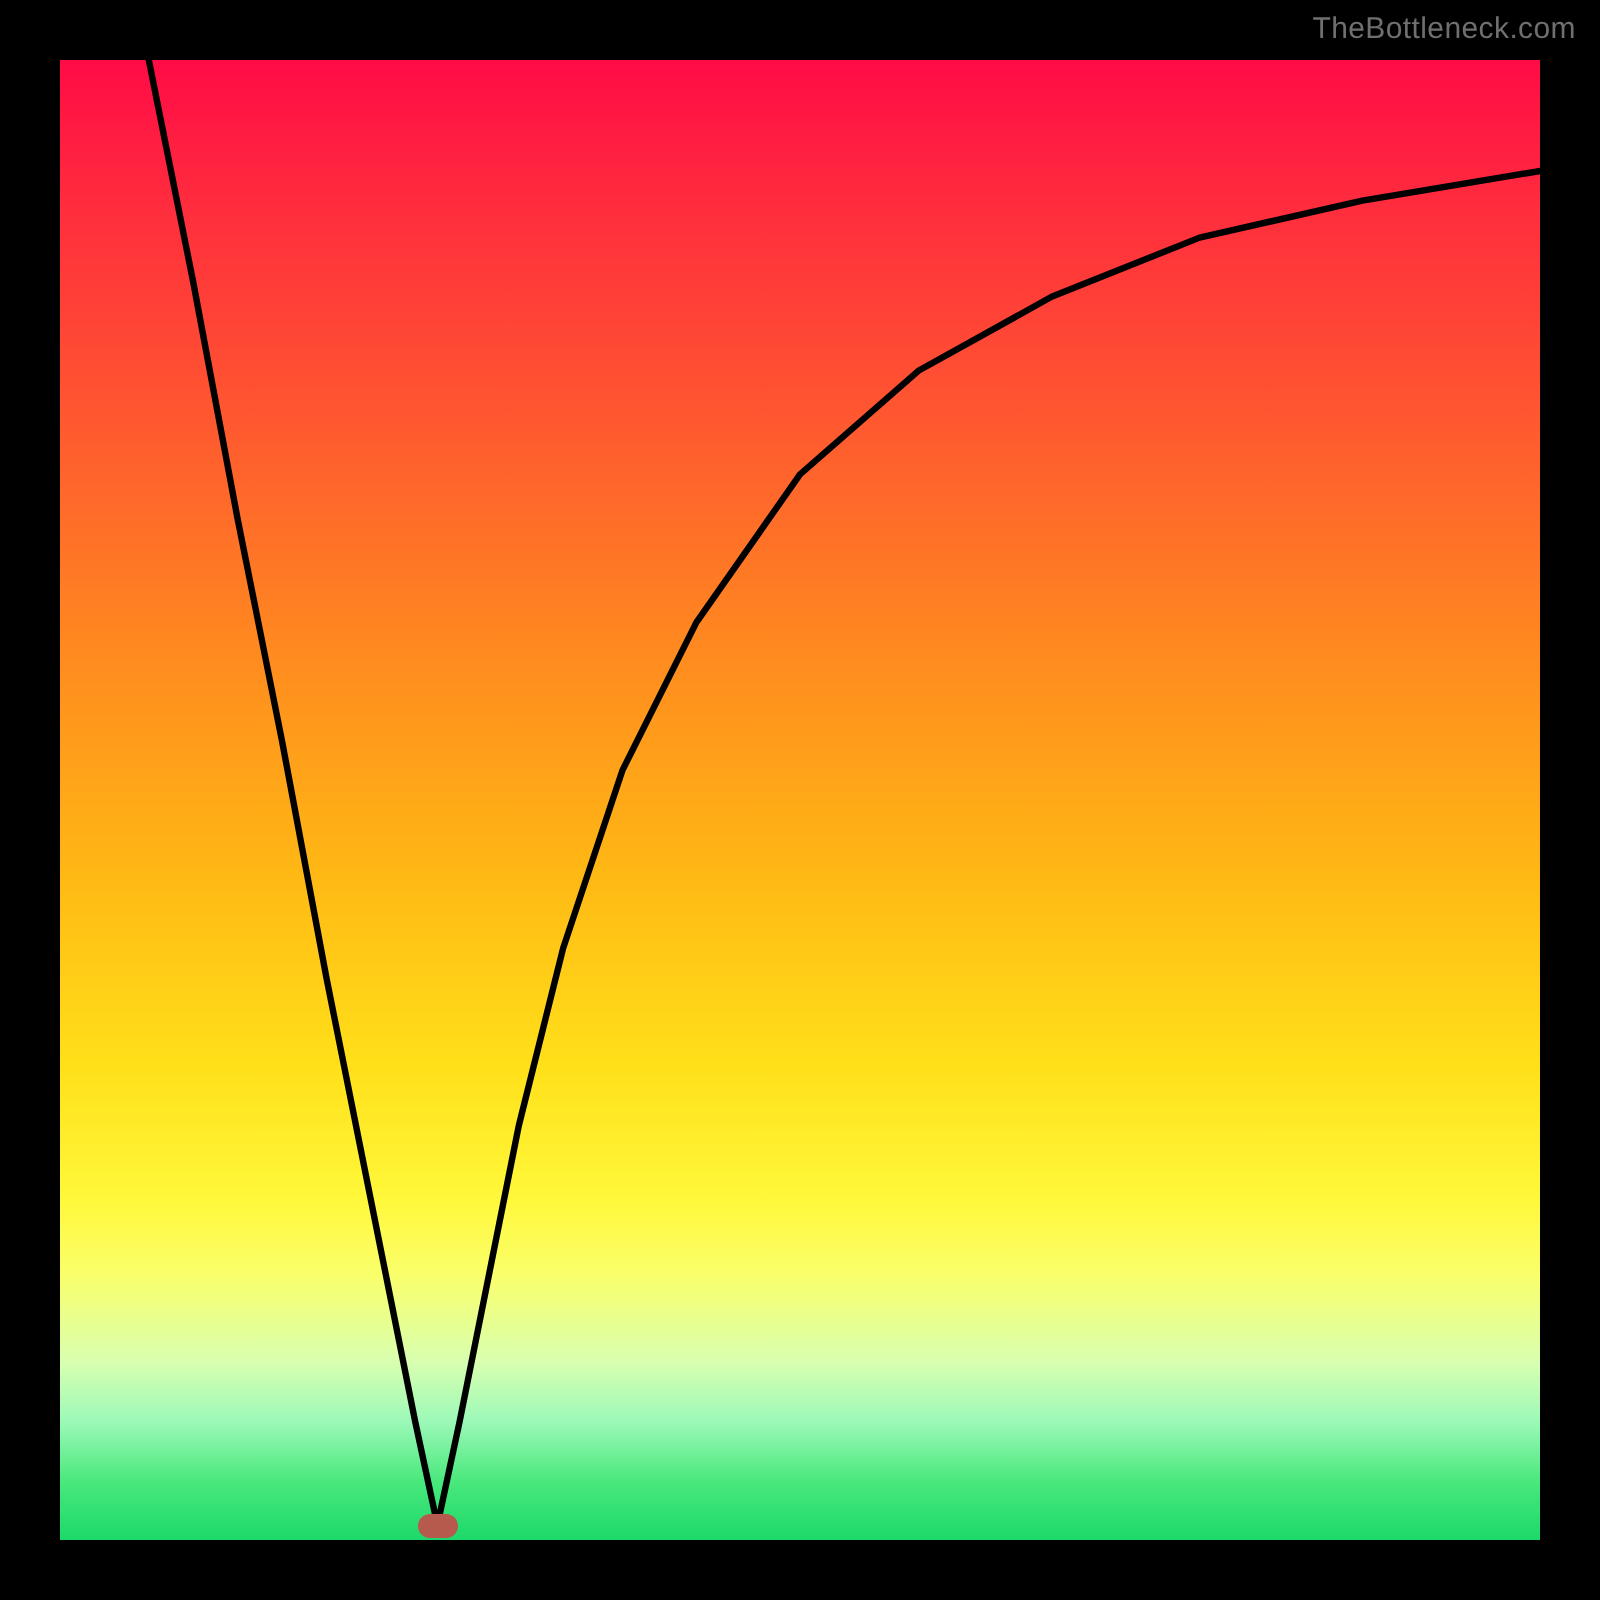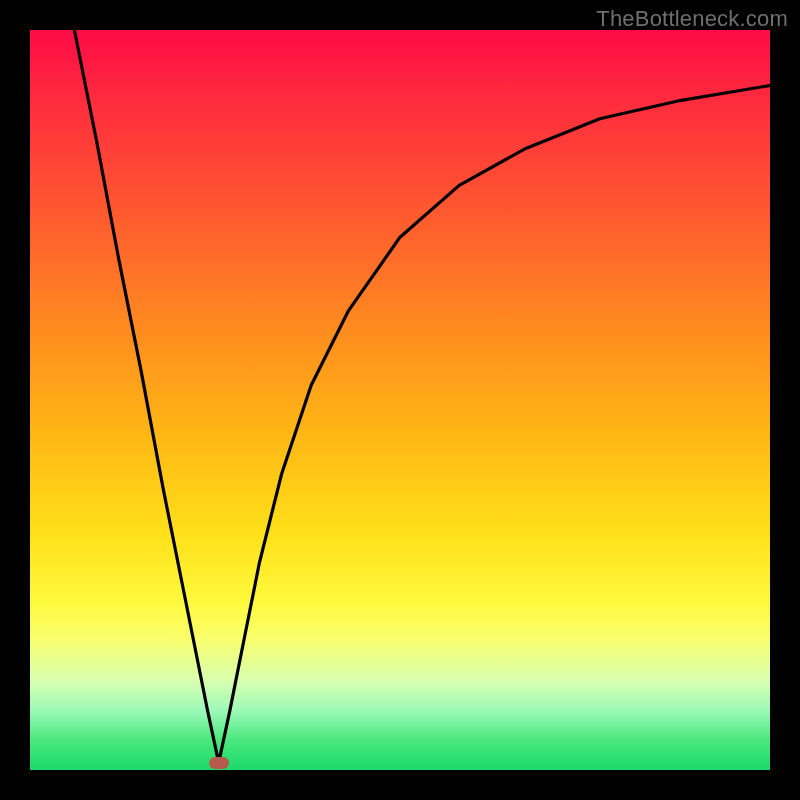--- a/index.html
+++ b/index.html
@@ -40,21 +40,21 @@
       #9cf9b8 92%,
       #4ae87d 96%,
       #1cd96a 100%
     );
   }
   .watermark {
     position: absolute;
     top: 6px;
     right: 12px;
     color: #6f6f6f;
-    font-size: 22px;
+    font-size: 15px;
     font-weight: 500;
     letter-spacing: 0.2px;
     user-select: none;
   }
   svg.curve {
     position: absolute;
     left: 0;
     top: 0;
     width: 740px;
     height: 740px;

